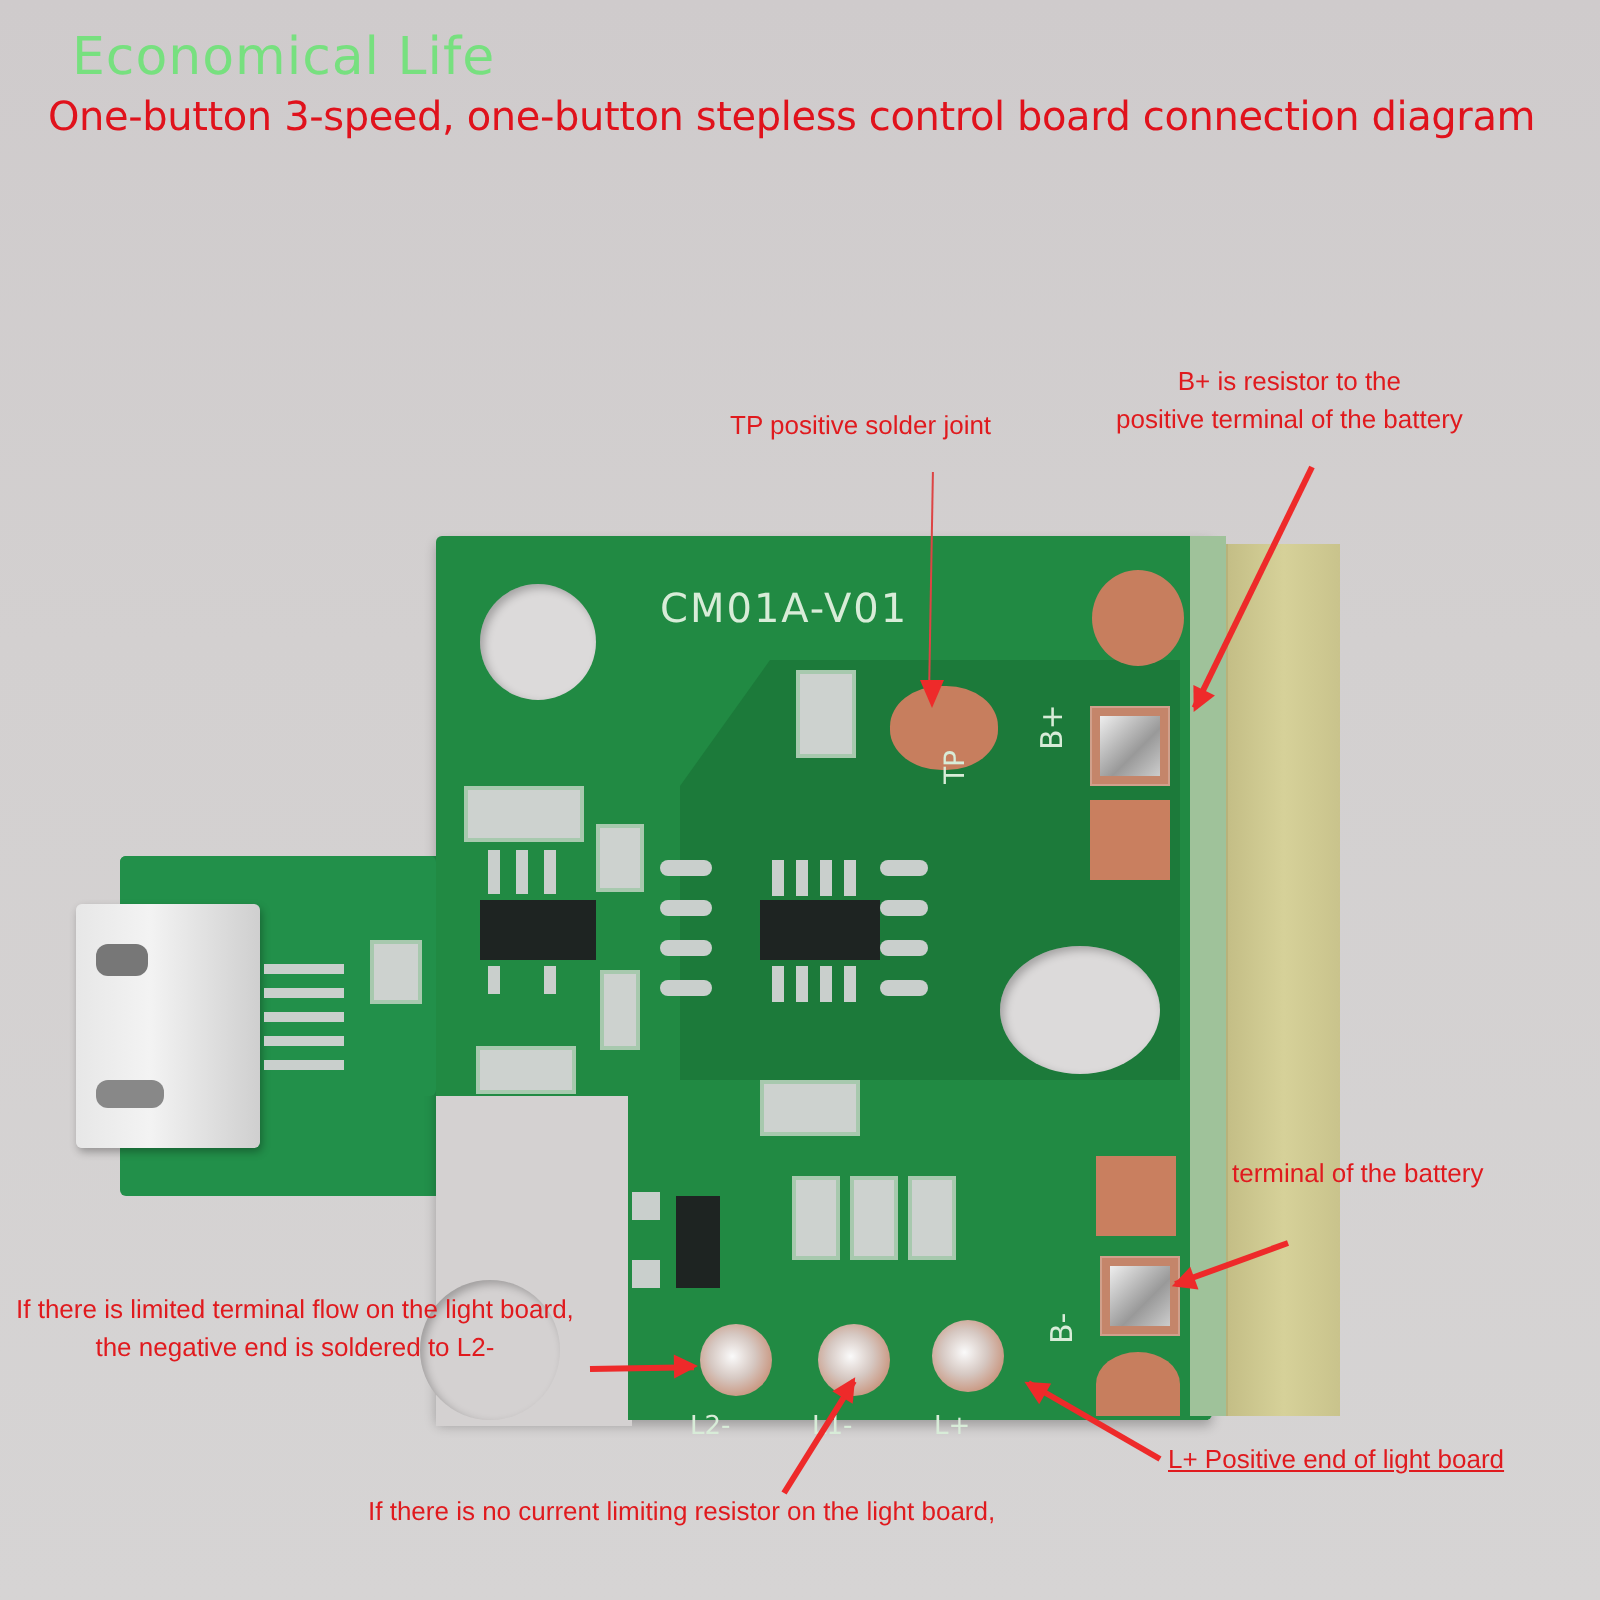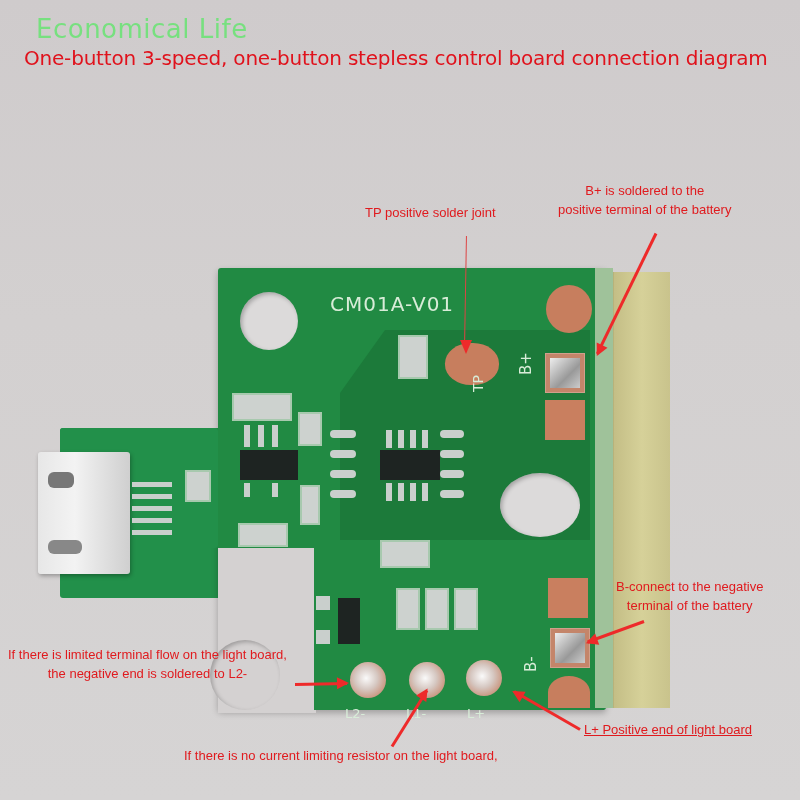--- a/index.html
+++ b/index.html
@@ -170,25 +170,24 @@
 <div class="abs pin" style="left:132px;top:482px;width:40px;height:5px;"></div>
 <div class="abs pin" style="left:132px;top:494px;width:40px;height:5px;"></div>
 <div class="abs pin" style="left:132px;top:506px;width:40px;height:5px;"></div>
 <div class="abs pin" style="left:132px;top:518px;width:40px;height:5px;"></div>
 <div class="abs pin" style="left:132px;top:530px;width:40px;height:5px;"></div>
 
 <div class="abs note" style="left:365px;top:203px;">
   <span>TP positive solder joint</span>
 </div>
 <div class="abs note" style="left:558px;top:181px;">
-  <span>B+ is soldered to the</span>
+  <span>B+ is resistor to the</span>
   <span>positive terminal of the battery</span>
 </div>
 <div class="abs note" style="left:616px;top:577px;">
-  <span>B-connect to the negative</span>
   <span>terminal of the battery</span>
 </div>
 <div class="abs note" style="left:8px;top:645px;">
   <span>If there is limited terminal flow on the light board,</span>
   <span>the negative end is soldered to L2-</span>
 </div>
 <div class="abs note" style="left:184px;top:746px;">
   <span>If there is no current limiting resistor on the light board,</span>
 </div>
 <div class="abs note" style="left:584px;top:720px;text-decoration:underline;">

